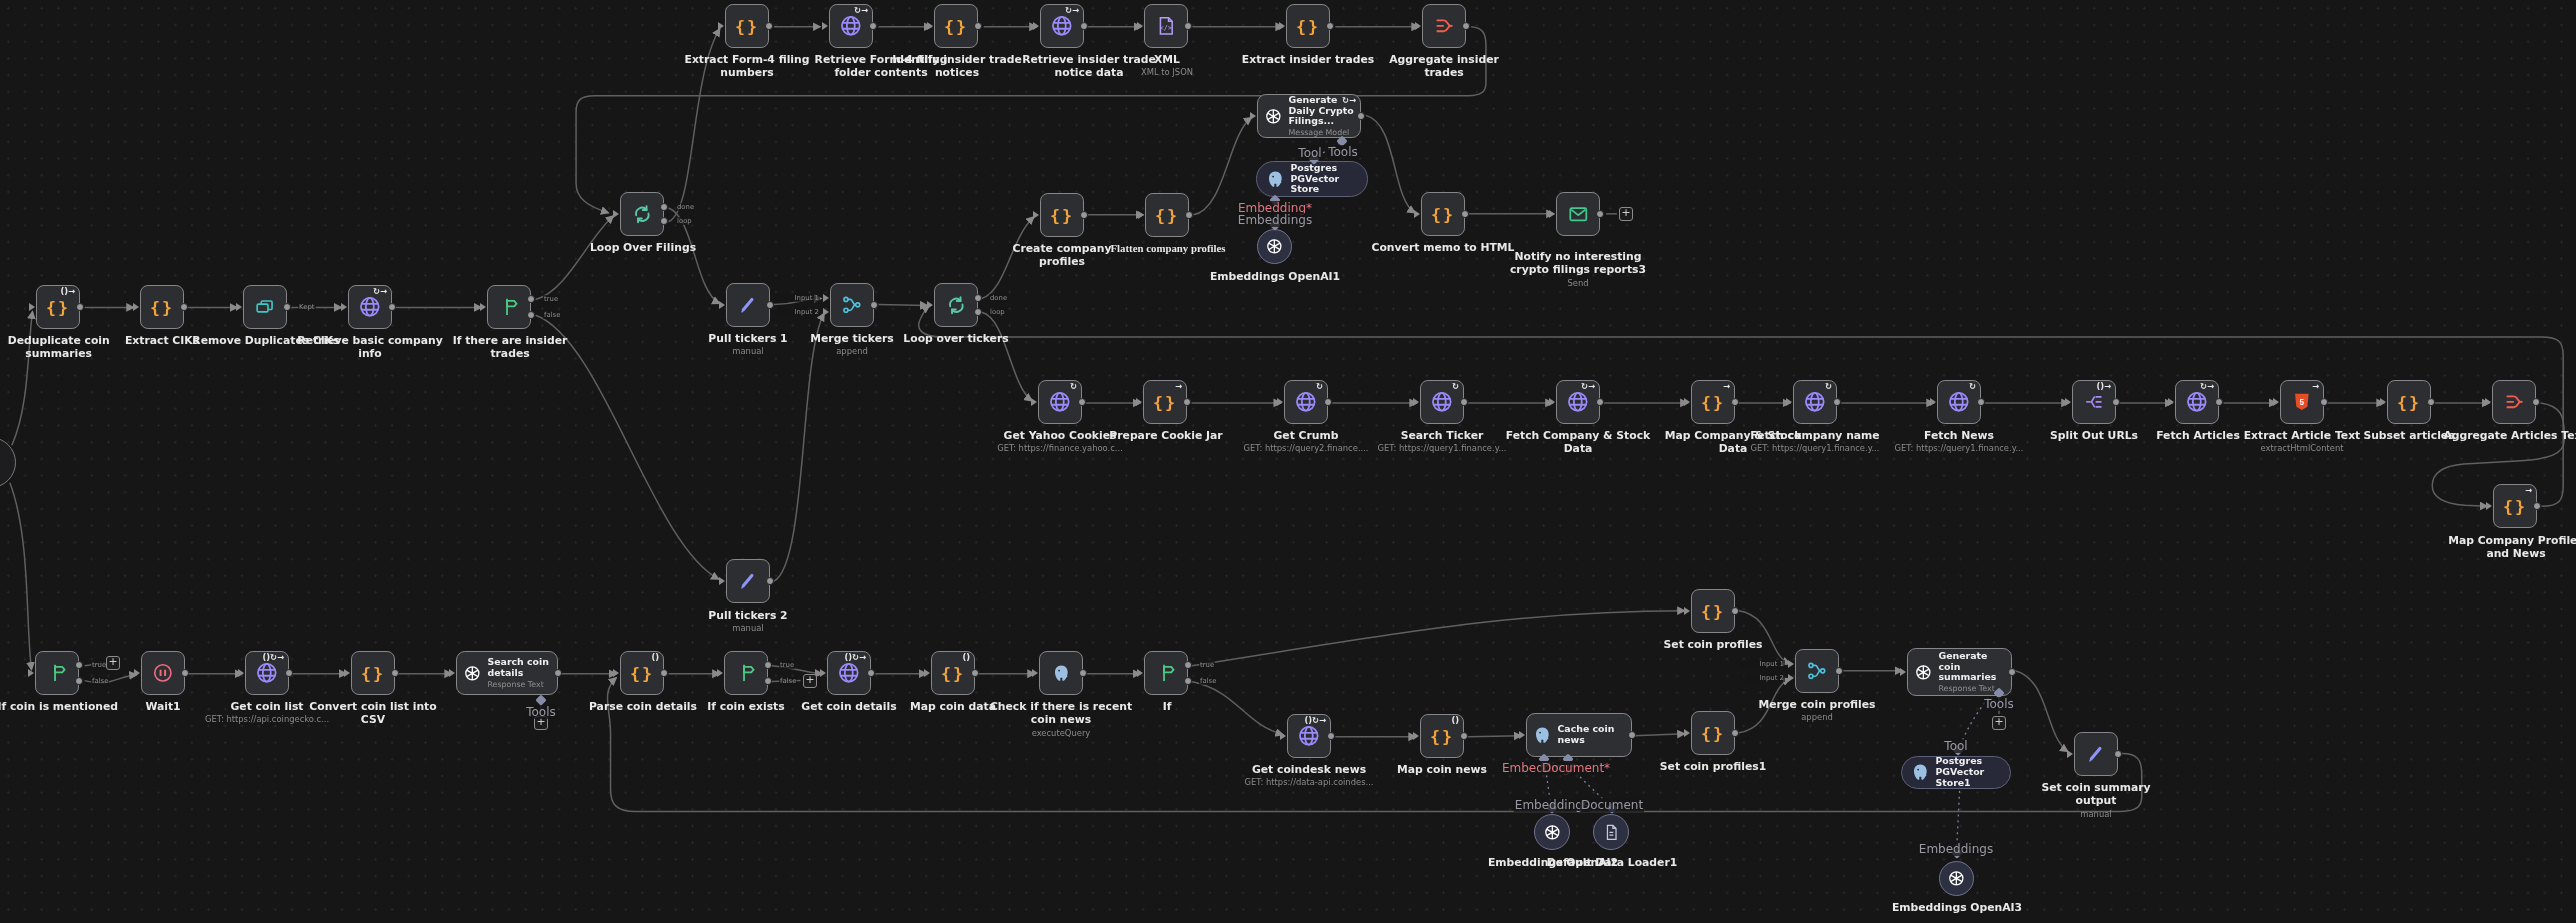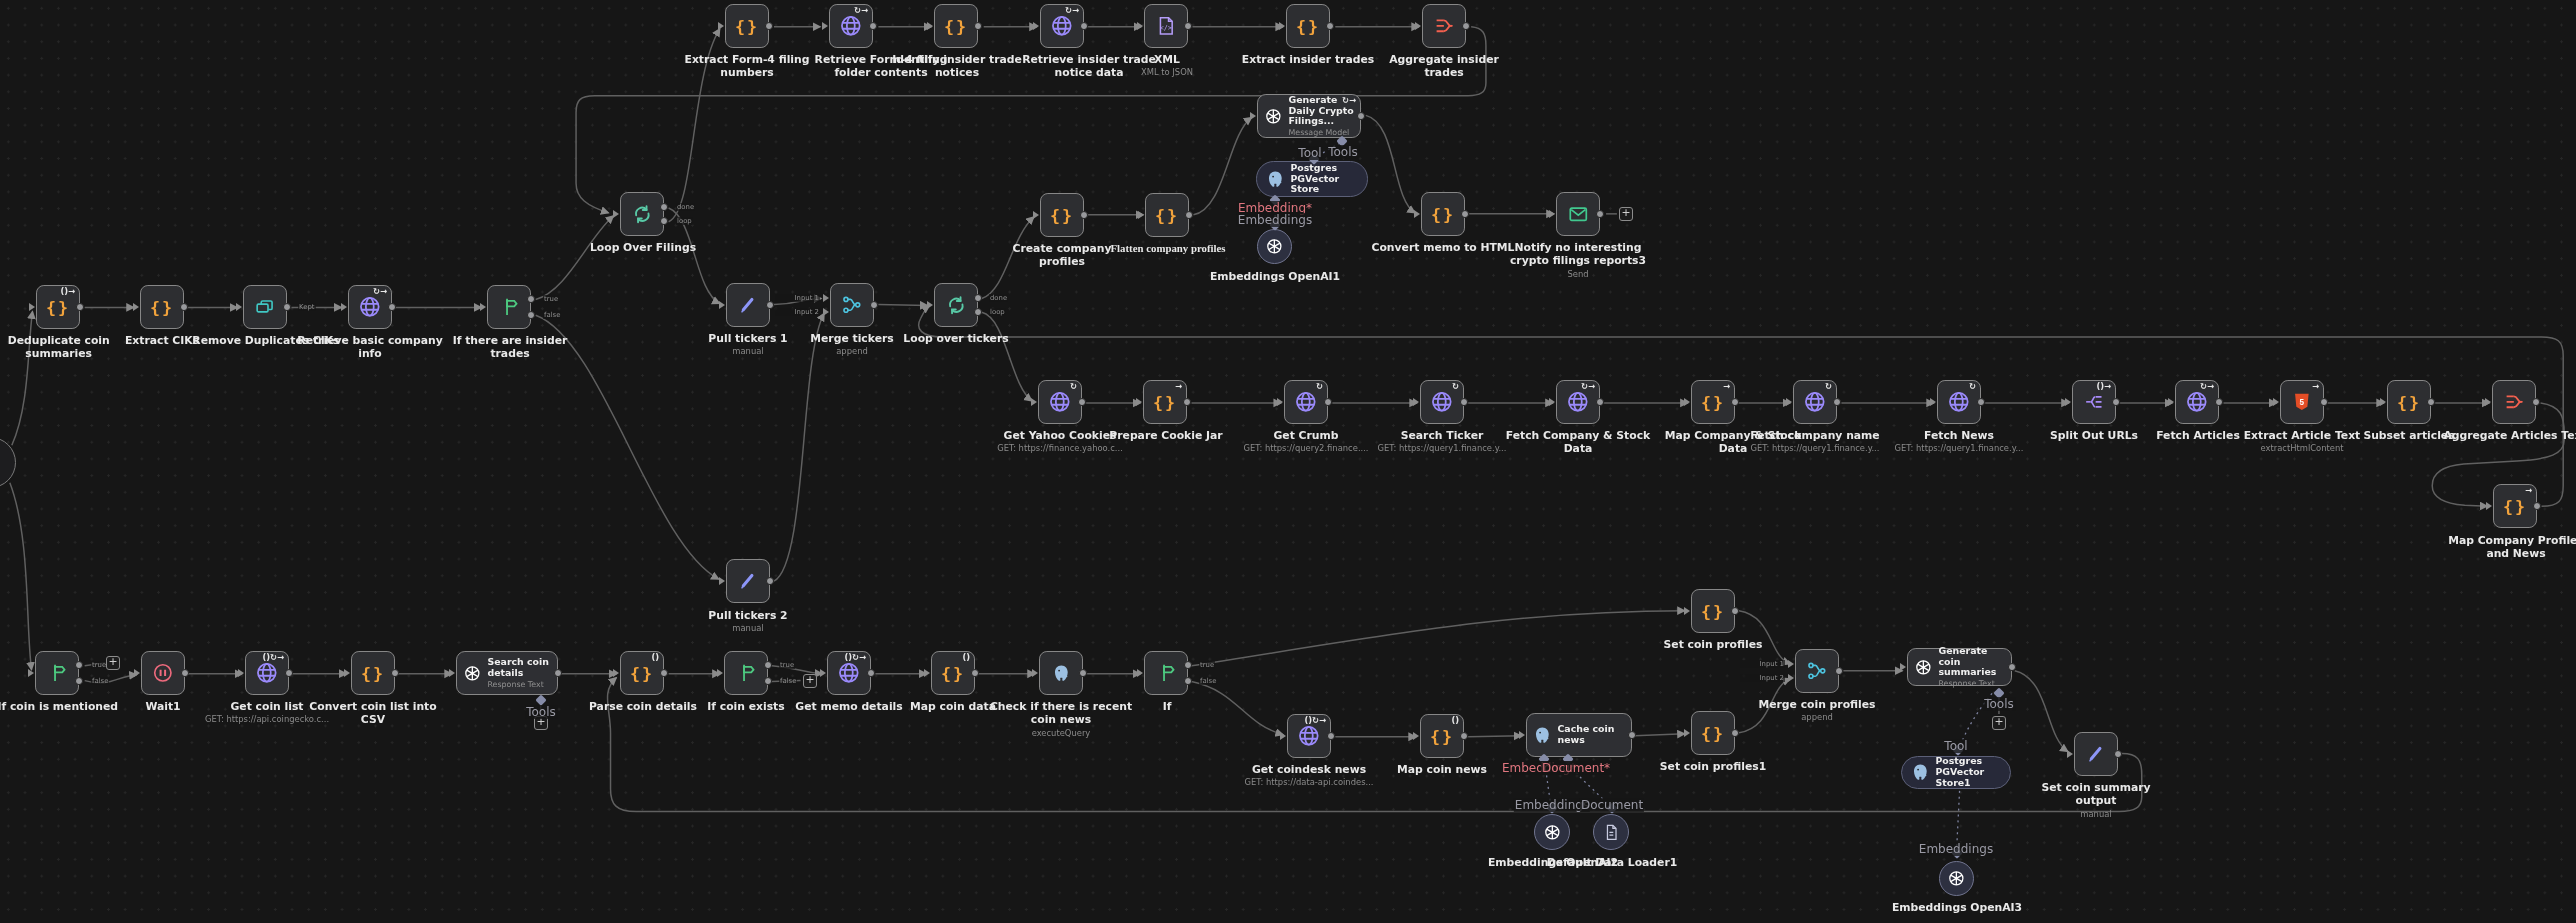--- a/index.html
+++ b/index.html
@@ -253,21 +253,21 @@
     <div class="node box" style="left: 1556px; top: 192px; width: 44px; height: 44px;">
       <span class="nicon">
         <svg width="22.6" height="22.6" viewBox="0 0 24 24" fill="none" stroke="#41c98f" stroke-width="1.8">
           <rect x="3.5" y="5.5" width="17" height="13" rx="1.5"></rect>
           <path d="M4.5 7l7.5 6 7.5-6"></path>
         </svg>
       </span>
       <span class="inp" style="top: calc(50% + 0px);"></span>
       <span class="outdot" style="top: calc(50% + 0px);"></span>
     </div>
-    <div class="nlabel" style="left: 1504px; top: 241px;"><span>Notify no interesting crypto filings reports3</span><div class="nsub">Send</div></div>
+    <div class="nlabel" style="left: 1504px; top: 250px;"><span>Notify no interesting crypto filings reports3</span><div class="nsub">Send</div></div>
     <div class="node box" style="left: 36px; top: 285px; width: 44px; height: 44px;">
       <span class="badge">()→</span>
       <span class="nicon">
         <span class="ic-code" style="color:#f2a33c">{}</span>
       </span>
       <span class="inp" style="top: calc(50% + 0px);"></span>
       <span class="outdot" style="top: calc(50% + 0px);"></span>
     </div>
     <div class="nlabel" style="left: -15.3px; top: 334px;"><span>Deduplicate coin summaries</span></div>
     <div class="node box" style="left: 140px; top: 285px; width: 44px; height: 44px;">
@@ -638,21 +638,21 @@
       <span class="nicon">
         <svg width="23.6" height="23.6" viewBox="0 0 24 24" fill="none" stroke="#9b8afb" stroke-width="1.8">
           <circle cx="12" cy="12" r="9"></circle>
           <ellipse cx="12" cy="12" rx="4" ry="9"></ellipse>
           <path d="M3.5 9h17M3.5 15h17"></path>
         </svg>
       </span>
       <span class="inp" style="top: calc(50% + 0px);"></span>
       <span class="outdot" style="top: calc(50% + 0px);"></span>
     </div>
-    <div class="nlabel" style="left: 775px; top: 700px;"><span>Get memo details</span></div>
+    <div class="nlabel" style="left: 775px; top: 700px;"><span>Get coin details</span></div>
     <div class="node box" style="left: 931px; top: 651px; width: 44px; height: 44px;">
       <span class="badge">()</span>
       <span class="nicon">
         <span class="ic-code" style="color:#f2a33c">{}</span>
       </span>
       <span class="inp" style="top: calc(50% + 0px);"></span>
       <span class="outdot" style="top: calc(50% + 0px);"></span>
     </div>
     <div class="nlabel" style="left: 879px; top: 700px;"><span>Map coin data</span></div>
     <div class="node box" style="left: 1039px; top: 651px; width: 44px; height: 44px;">
@@ -742,21 +742,21 @@
           <circle cx="5.5" cy="18" r="2.2"></circle>
           <circle cx="18.5" cy="12" r="2.2"></circle>
           <path d="M7.5 6h3c2.5 0 2.5 6 5.5 6M7.5 18h3c2.5 0 2.5-6 5.5-6"></path>
         </svg>
       </span>
       <span class="inp" style="top: calc(50% - 6.9px);"></span>
       <span class="inp" style="top: calc(50% + 6.9px);"></span>
       <span class="outdot" style="top: calc(50% + 0px);"></span>
     </div>
     <div class="nlabel" style="left: 1743px; top: 698px;"><span>Merge coin profiles</span><div class="nsub">append</div></div>
-    <div class="node wide" style="left: 1907px; top: 648px; width: 105px; height: 38px;">
+    <div class="node wide" style="left: 1907px; top: 648px; width: 105px; height: 48px;">
       <span class="nicon">
         <svg width="20.7" height="20.7" viewBox="0 0 24 24" fill="none" stroke="#ffffff" stroke-width="1.5">
           <circle cx="12" cy="12" r="7.6"></circle>
           <path d="M12 4.4v15.2M5.4 8.2l13.2 7.6M5.4 15.8l13.2-7.6"></path>
         </svg>
       </span>
       <div class="wtxt">
         <div class="wtitle">Generate coin summaries</div>
         <div class="wsub">Response Text</div>
       </div>

